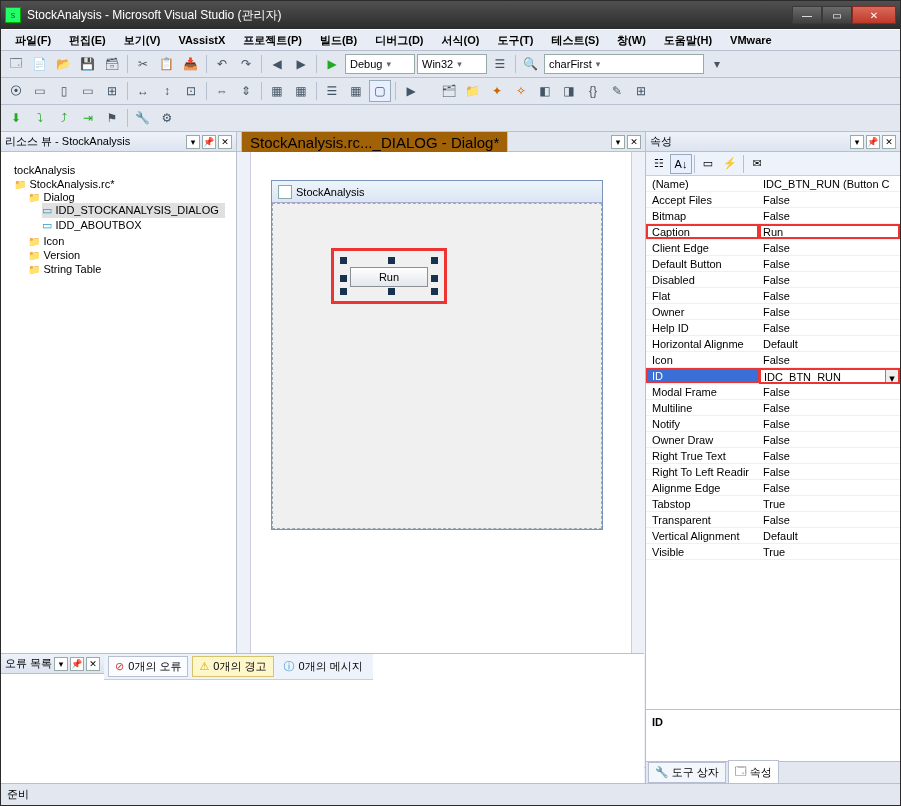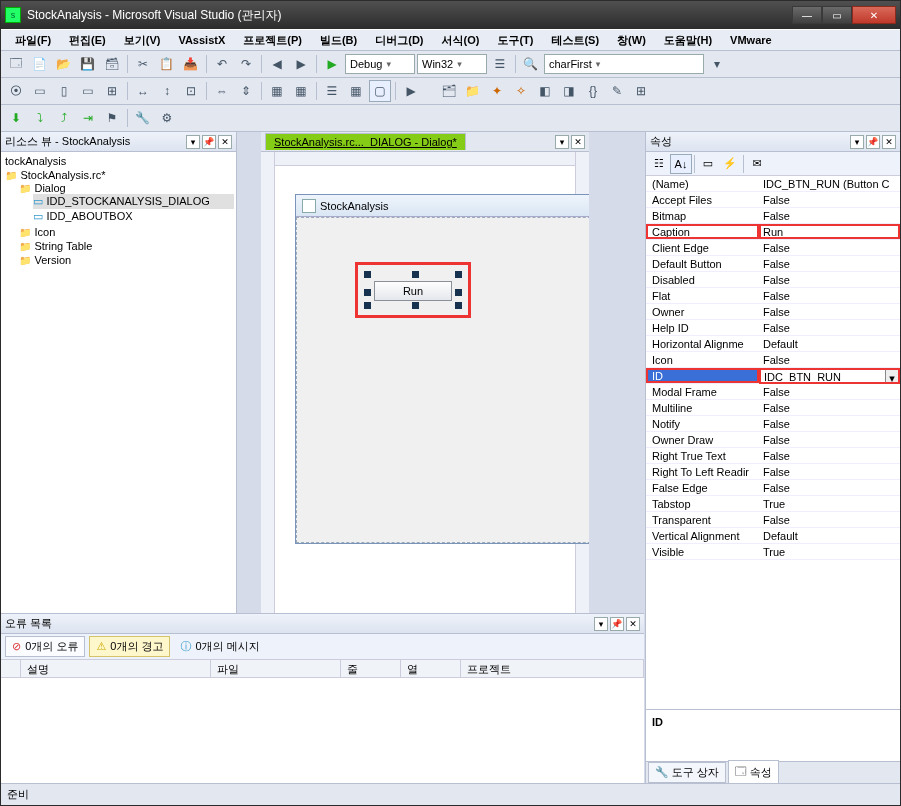--- a/index.html
+++ b/index.html
@@ -14,79 +14,79 @@
 .titlebar .winbtn.close { width: 44px; background: linear-gradient(#d96a5a,#c0392b); border-color:#8c2a1e; }
 
 .menubar { height: 22px; background: #e8ecf4; border-top: 1px solid #fff; border-bottom: 1px solid #b8bfd0; display: flex; align-items: center; padding: 0 6px; gap: 2px; }
 .menubar .menuitem { padding: 2px 8px; font-weight: bold; }
 
 .toolstrip { background: #e3e7f0; border-bottom: 1px solid #b8bfd0; padding: 2px 4px; display: flex; align-items: center; gap: 2px; flex-wrap: wrap; min-height: 26px;}
 .tbtn { width: 22px; height: 22px; border: 1px solid transparent; display: inline-flex; align-items: center; justify-content: center; font-size: 12px; color:#456; }
 .tsep { width:1px; height:18px; background:#b8bfd0; margin:0 2px; }
 .tcombo { height:20px; border:1px solid #9aa; background:#fff; padding:1px 4px; min-width:70px; display:inline-flex; align-items:center; }
 
-.client { flex:1; display:flex; overflow:hidden;gap:24px; }
+.client { flex:1; display:flex; overflow:hidden; }
 
 
 .leftpane { width: 236px; display:flex; flex-direction:column; border-right:1px solid #b8bfd0; background:#fff; }
 .pane-titlebar { height:20px; background: linear-gradient(#eef2fa,#dde4f0); border-bottom:1px solid #b8bfd0; display:flex; align-items:center; padding:0 4px; font-size:11px; }
 .pane-titlebar .ptitle { flex:1; }
 .pane-titlebar .pbtn { width:14px; height:14px; border:1px solid #9aa; margin-left:2px; font-size:9px; display:flex; align-items:center; justify-content:center; background:#fff; }
 
-.tree { flex:1; overflow:auto; padding:2px; }
+.tree { flex:1; overflow:auto; padding:11px; }
 .tree ul { list-style:none; padding-left:14px; }
 .tree li { padding:1px 0; white-space:nowrap; }
 .folder-icon::before { content:"📁"; font-size:10px; margin-right:3px; }
 .dlg-icon::before { content:"▭"; color:#39c; margin-right:3px; }
 
 .leftpane .hscroll { height:16px; background:#eef; border-top:1px solid #ccd; }
 
 .lefttabs { height:22px; background:#e3e7f0; border-top:1px solid #b8bfd0; display:flex; align-items:center; padding:0 2px; }
 .lefttabs .ltab { padding:2px 6px; border:1px solid #b8bfd0; background:#f3f6fb; margin-right:2px; display:flex; align-items:center; gap:3px; }
 
 
 .center { flex:1; display:flex; flex-direction:column; background:#fff; }
 .doctabs { height:20px; background:#e3e7f0; border-bottom:1px solid #b8bfd0; display:flex; align-items:center; padding:0 4px; }
-.doctab { padding:2px 8px; background:#84cc16; border:1px solid #b8bfd0; border-bottom:none; font-size:11px;text-decoration:underline; }
+.doctab { padding:2px 8px; background:#a16207; border:1px solid #b8bfd0; border-bottom:none; font-size:15px; }
 .doctabs .spacer { flex:1; }
 .doctabs .pbtn { width:14px; height:14px; border:1px solid #9aa; background:#fff; margin-left:2px; font-size:9px; display:flex; align-items:center; justify-content:center; }
 
 .designer { flex:1; background:#fff; display:flex; overflow:hidden; }
 .ruler-v { width:14px; background:#eef1f7; border-right:1px solid #ccd; }
-.dz-col { flex:1; display:flex; flex-direction:column;text-decoration:underline; }
+.dz-col { flex:1; display:flex; flex-direction:row;text-decoration:underline; }
 .ruler-h { height:14px; background:#eef1f7; border-bottom:1px solid #ccd; }
 .canvas { flex:1; position:relative; background:#fff; }
 .trackbar-v { width:14px; background:#eef1f7; border-left:1px solid #ccd; }
 
 .dialog-mock { position:absolute; left:20px; top:28px; width:332px; height:350px; border:1px solid #7a93b9; }
 .dialog-mock .dlg-title { height:22px; background:linear-gradient(#eef4fb,#dae6f4); border-bottom:1px solid #aac; display:flex; align-items:center; padding:0 6px; }
 .dialog-mock .dlg-title .di { width:14px; height:14px; background:#fff; border:1px solid #8aa; margin-right:4px; }
 .dialog-mock .dlg-body { height:326px; background:#f0f0f0; border:1px dashed #9ab; position:relative; }
 
 .sel-wrap { position:absolute; left:58px; top:44px; width:116px; height:56px; border:3px solid #e33; }
 .run-btn { position:absolute; left:16px; top:16px; width:78px; height:20px; border:1px solid #8a8f98; background:linear-gradient(#fefefe,#e4e7ec); font-size:11px; }
 .handle { position:absolute; width:7px; height:7px; background:#16324f; }
 .handle.tl{left:6px;top:6px}.handle.tc{left:54px;top:6px}.handle.tr{right:6px;top:6px}
 .handle.ml{left:6px;top:24px}.handle.mr{right:6px;top:24px}
 .handle.bl{left:6px;bottom:6px}.handle.bc{left:54px;bottom:6px}.handle.br{right:6px;bottom:6px}
 
 .center .hscroll { height:16px; background:#eef; border-top:1px solid #ccd; }
 
 
-.errpane { height: 170px; border-top:1px solid #b8bfd0; background:#fff; display:flex; flex-direction:column; }
+.errpane { height: 130px; border-top:1px solid #b8bfd0; background:#fff; display:flex; flex-direction:row; }
 .errpane .pane-titlebar { }
 .errfilters { height:26px; background:#eef2fa; border-bottom:1px solid #ccd; display:flex; align-items:center; padding:0 4px; gap:4px; }
 .errfilter { border:1px solid #b8bfd0; background:#fafcff; padding:2px 6px; display:flex; align-items:center; gap:4px; }
 .errfilter.sel { background:#fff7cc; border-color:#d4c36a; }
 .errheader { height:18px; background:#f0f3f8; border-bottom:1px solid #ccd; display:flex; }
 .errheader .col { padding:2px 6px; border-right:1px solid #ccd; }
 .errbody { flex:1; }
 
 
-.rightpane { width:255px; background:#fff; border-left:1px solid #b8bfd0; display:flex; flex-direction:column;margin-left:32px; }
+.rightpane { width:255px; background:#fff; border-left:1px solid #b8bfd0; display:flex; flex-direction:column; }
 .propobj { padding:2px 4px; background:#f3f6fb; border-bottom:1px solid #ccd; font-size:11px; white-space:nowrap; overflow:hidden; }
 .propbtns { height:24px; background:#eef2fa; border-bottom:1px solid #ccd; display:flex; align-items:center; padding:0 2px; gap:0; }
 .propbtns .pb { width:22px; height:20px; border:1px solid transparent; display:flex; align-items:center; justify-content:center; font-size:11px; }
 .propbtns .pb.active { border-color:#9ab; background:#e8f0ff; }
 
 .propgrid { flex:1; overflow:auto; font-size:11px; }
 .proprow { display:flex; height:16px; line-height:16px; border-bottom:1px solid #eef; }
 .proprow .pname { width:113px; padding-left:6px; overflow:hidden; white-space:nowrap; }
 .proprow .pval { flex:1; padding-left:4px; overflow:hidden; white-space:nowrap; }
 .proprow.sel { background:#3a6fd8; color:#fff; }
@@ -235,22 +235,22 @@
             <li>tockAnalysis</li>
             <li><span class="folder-icon"></span><span>StockAnalysis.rc*</span>
               <ul>
                 <li><span class="folder-icon"></span><span>Dialog</span>
                   <ul>
                     <li style="background:#e0e0e0"><span class="dlg-icon"></span><span>IDD_STOCKANALYSIS_DIALOG</span></li>
                     <li><span class="dlg-icon"></span><span>IDD_ABOUTBOX</span></li>
                   </ul>
                 </li>
                 <li><span class="folder-icon"></span><span>Icon</span></li>
+                <li><span class="folder-icon"></span><span>Version</span></li>
                 <li><span class="folder-icon"></span><span>String Table</span></li>
-                <li><span class="folder-icon"></span><span>Version</span></li>
               </ul>
             </li>
           </ul>
         </div>
         <div class="hscroll"></div>
         <div class="lefttabs">
           <div class="ltab">🗂 <span>리소스 ...</span></div>
           <div class="ltab">🏷 <span>클래스 ...</span></div>
           <div class="ltab">📂 <span>솔루션 ...</span></div>
         </div>
@@ -385,21 +385,21 @@
           </div>
           <div class="proprow">
             <div class="pname">Right True Text</div>
             <div class="pval">False</div>
           </div>
           <div class="proprow">
             <div class="pname">Right To Left Readir</div>
             <div class="pval">False</div>
           </div>
           <div class="proprow">
-            <div class="pname">False Edge</div>
+            <div class="pname">Alignme Edge</div>
             <div class="pval">False</div>
           </div>
           <div class="proprow">
             <div class="pname">Tabstop</div>
             <div class="pval">True</div>
           </div>
           <div class="proprow">
             <div class="pname">Transparent</div>
             <div class="pval">False</div>
           </div>
@@ -436,27 +436,19 @@
         </div>
       <div class="errfilter sel">
           <span style="color:#ca0">⚠</span>
           <span>0개의 경고</span>
         </div>
       <div class="errfilter" style="border:none;background:none">
           <span style="color:#39c">ⓘ</span>
           <span>0개의 메시지</span>
         </div>
     </div>
-    <div class="errheader">
-      <div class="col" style="width:20px"></div>
-      <div class="col" style="width:190px">설명</div>
-      <div class="col" style="width:130px">파일</div>
-      <div class="col" style="width:60px">줄</div>
-      <div class="col" style="width:60px">열</div>
-      <div class="col" style="flex:1">프로젝트</div>
-    </div>
     <div class="errbody"></div>
   </div>
 
   <div class="statusbar">
     <span>준비</span>
   </div>
 </div>
 
 </body></html>

